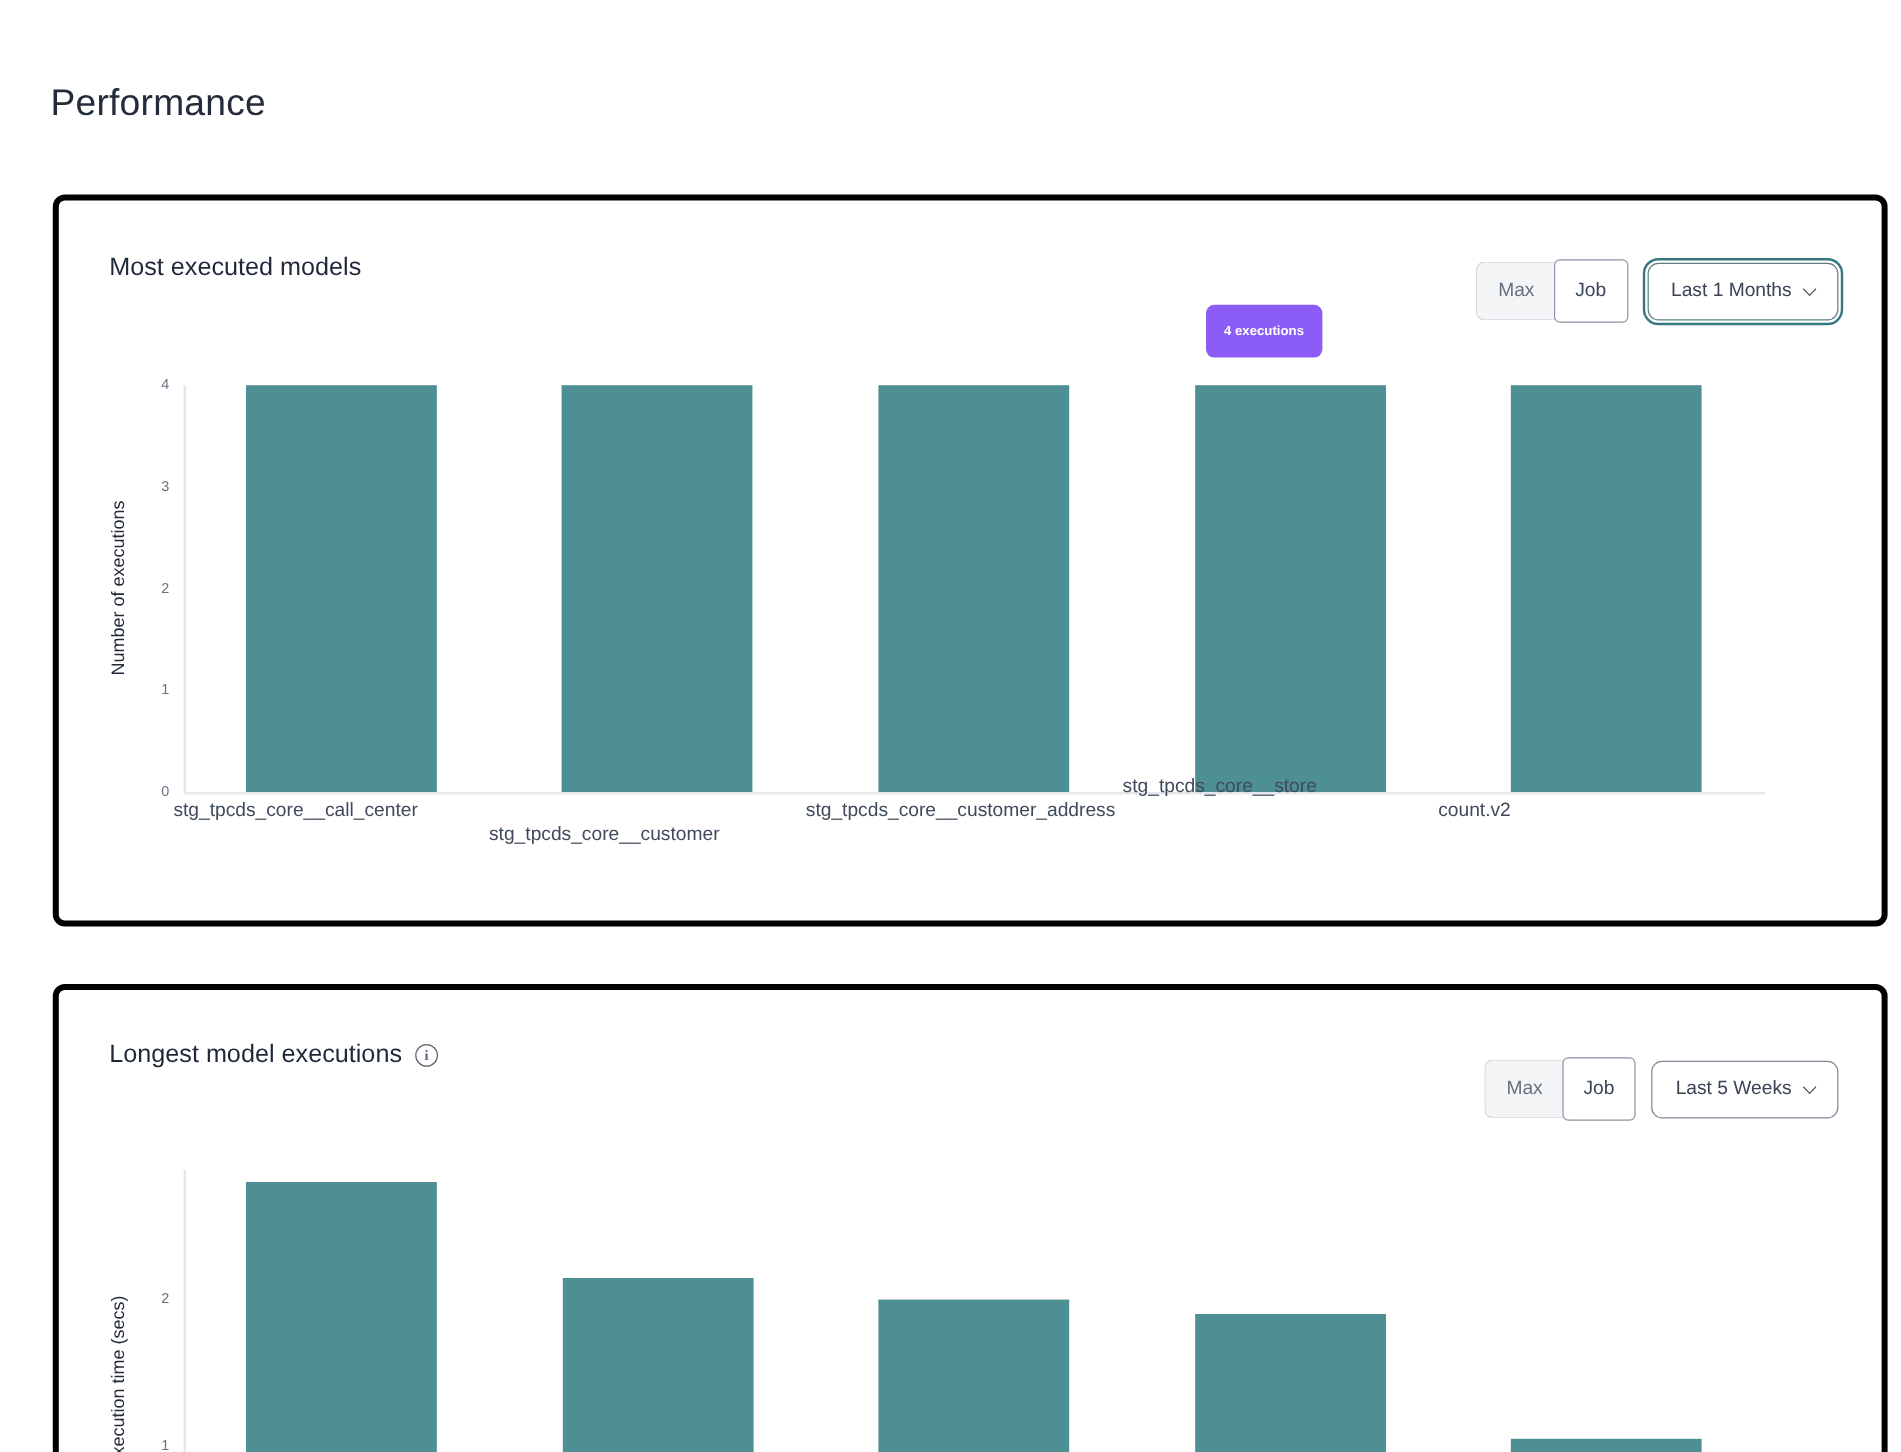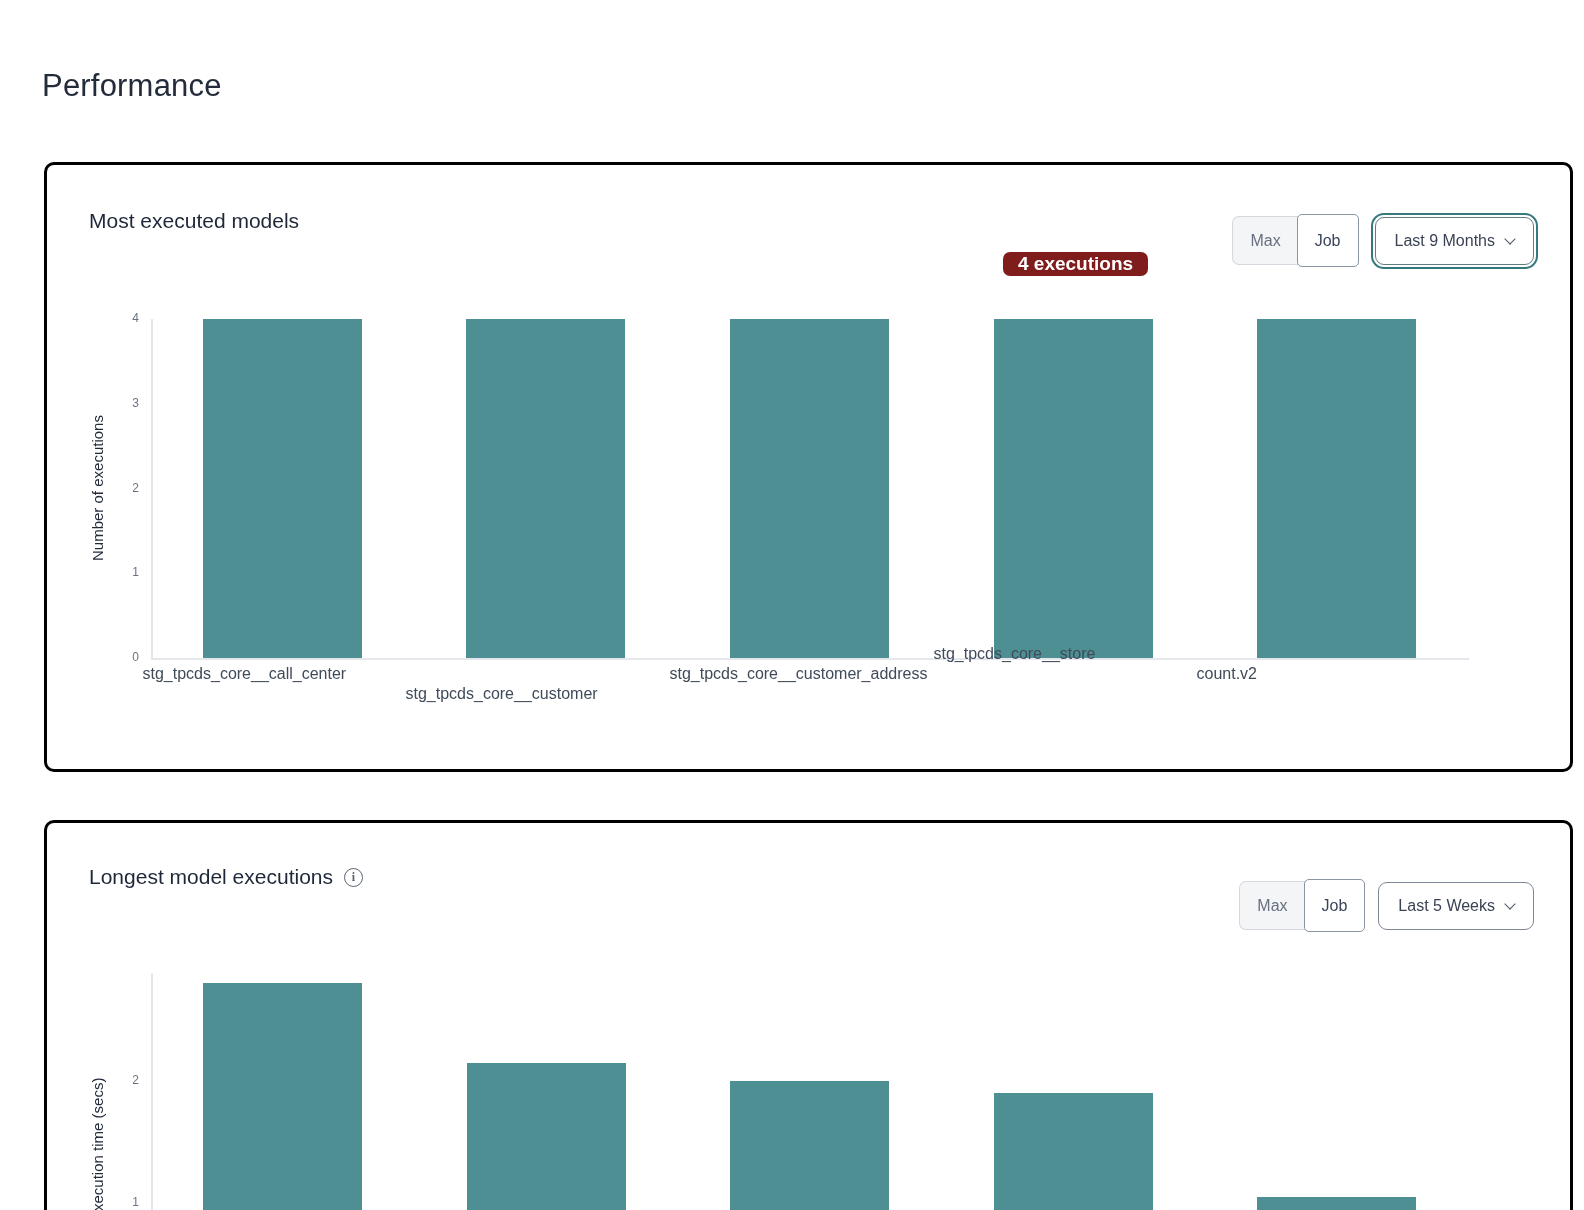--- a/index.html
+++ b/index.html
@@ -8,21 +8,21 @@
     position:relative; width:1584px; height:1210px; overflow:hidden;
     background:#ffffff; font-family:"Liberation Sans", sans-serif; color:#1f2839;
   }
   
   .breadcrumb { position:absolute; left:43px; top:28px; font-size:15px; font-weight:700; color:#3b4658; }
   .breadcrumb .crumb { cursor:pointer; }
   .breadcrumb .sep { color:#8b94a3; font-weight:400; margin:0 9px; }
   
   .page-title { position:absolute; left:42px; top:68px; font-size:31px; font-weight:500; color:#242c3c; letter-spacing:.2px; }
   
-  .card { position:absolute; left:44px; width:1529px; background:#fff; border:3px solid #000000; border-radius:10px; }
+  .card { position:absolute; left:44px; width:1529px; background:#fff; border:5px solid #000000; border-radius:10px; }
   .card1 { top:162px; height:610px; }
   .card2 { top:820px; height:560px; }
   .card h2 { position:absolute; left:42px; font-size:21px; font-weight:500; color:#1f2839; display:flex; align-items:center; }
   .card1 h2 { top:44px; }
   .card2 h2 { top:42px; }
   .info-icon {
     display:inline-flex; align-items:center; justify-content:center;
     width:19px; height:19px; margin-left:11px; border:1.4px solid #5b6472; border-radius:50%;
     font-size:12px; font-weight:700; color:#5b6472; font-family:"Liberation Serif", serif;
   }
@@ -54,43 +54,43 @@
   .chart { position:absolute; inset:0; overflow:visible; }
   .axis-line { position:absolute; background:#e4e7eb; }
   .bar { position:absolute; }
   .ytick { position:absolute; width:50px; text-align:right; font-size:12px; color:#6a7282; }
   .xcat { position:absolute; width:280px; text-align:left; font-size:16px; color:#3f4a5a; }
   .ylabel { position:absolute; writing-mode:vertical-rl; transform:rotate(180deg); display:flex; align-items:center; justify-content:center; font-size:15px; color:#232b3a; width:20px; }
   .ylabel-1 { left:40px; top:154px; height:339px; }
   .ylabel-2 { left:40px; top:150px; height:352px; }
   .xtitle { position:absolute; left:104px; width:1318px; top:538px; text-align:center; font-size:15.5px; color:#1f2839; }
   .chart-tooltip {
-    position:absolute; left:956px; top:87px; background:#7f1d1d; color:#ffffff;
-    font-size:19px; font-weight:700; padding:1px 15px; border-radius:7px; white-space:nowrap;
+    position:absolute; left:956px; top:87px; background:#8b5cf6; color:#ffffff;
+    font-size:11px; font-weight:700; padding:16px 15px; border-radius:7px; white-space:nowrap;
   }
 </style>
 </head>
 <body>
 
 <div class="page">
 
 
   <h1 class="page-title">Performance</h1>
 
   <section class="card card1">
     <h2>
       <span>Most executed models</span>
     </h2>
     <div class="controls">
       <div class="toggle">
         <button class="seg seg-max">Max</button>
         <button class="seg seg-job active">Job</button>
       </div>
       <button class="dropdown focused">
-        <span>Last 9 Months</span>
+        <span>Last 1 Months</span>
         <span class="chev"></span>
       </button>
     </div>
 
     <div class="ylabel ylabel-1">Number of executions</div>
     <div class="chart">
         <div class="axis-line" style="left: 104px; top: 154px; width: 1.5px; height: 339px;"></div>
         <div class="axis-line" style="left: 104px; top: 493px; width: 1318px; height: 2px;"></div>
         <div class="ytick" style="left: 42px; top: 485px;">0</div>
         <div class="ytick" style="left: 42px; top: 400.25px;">1</div>

